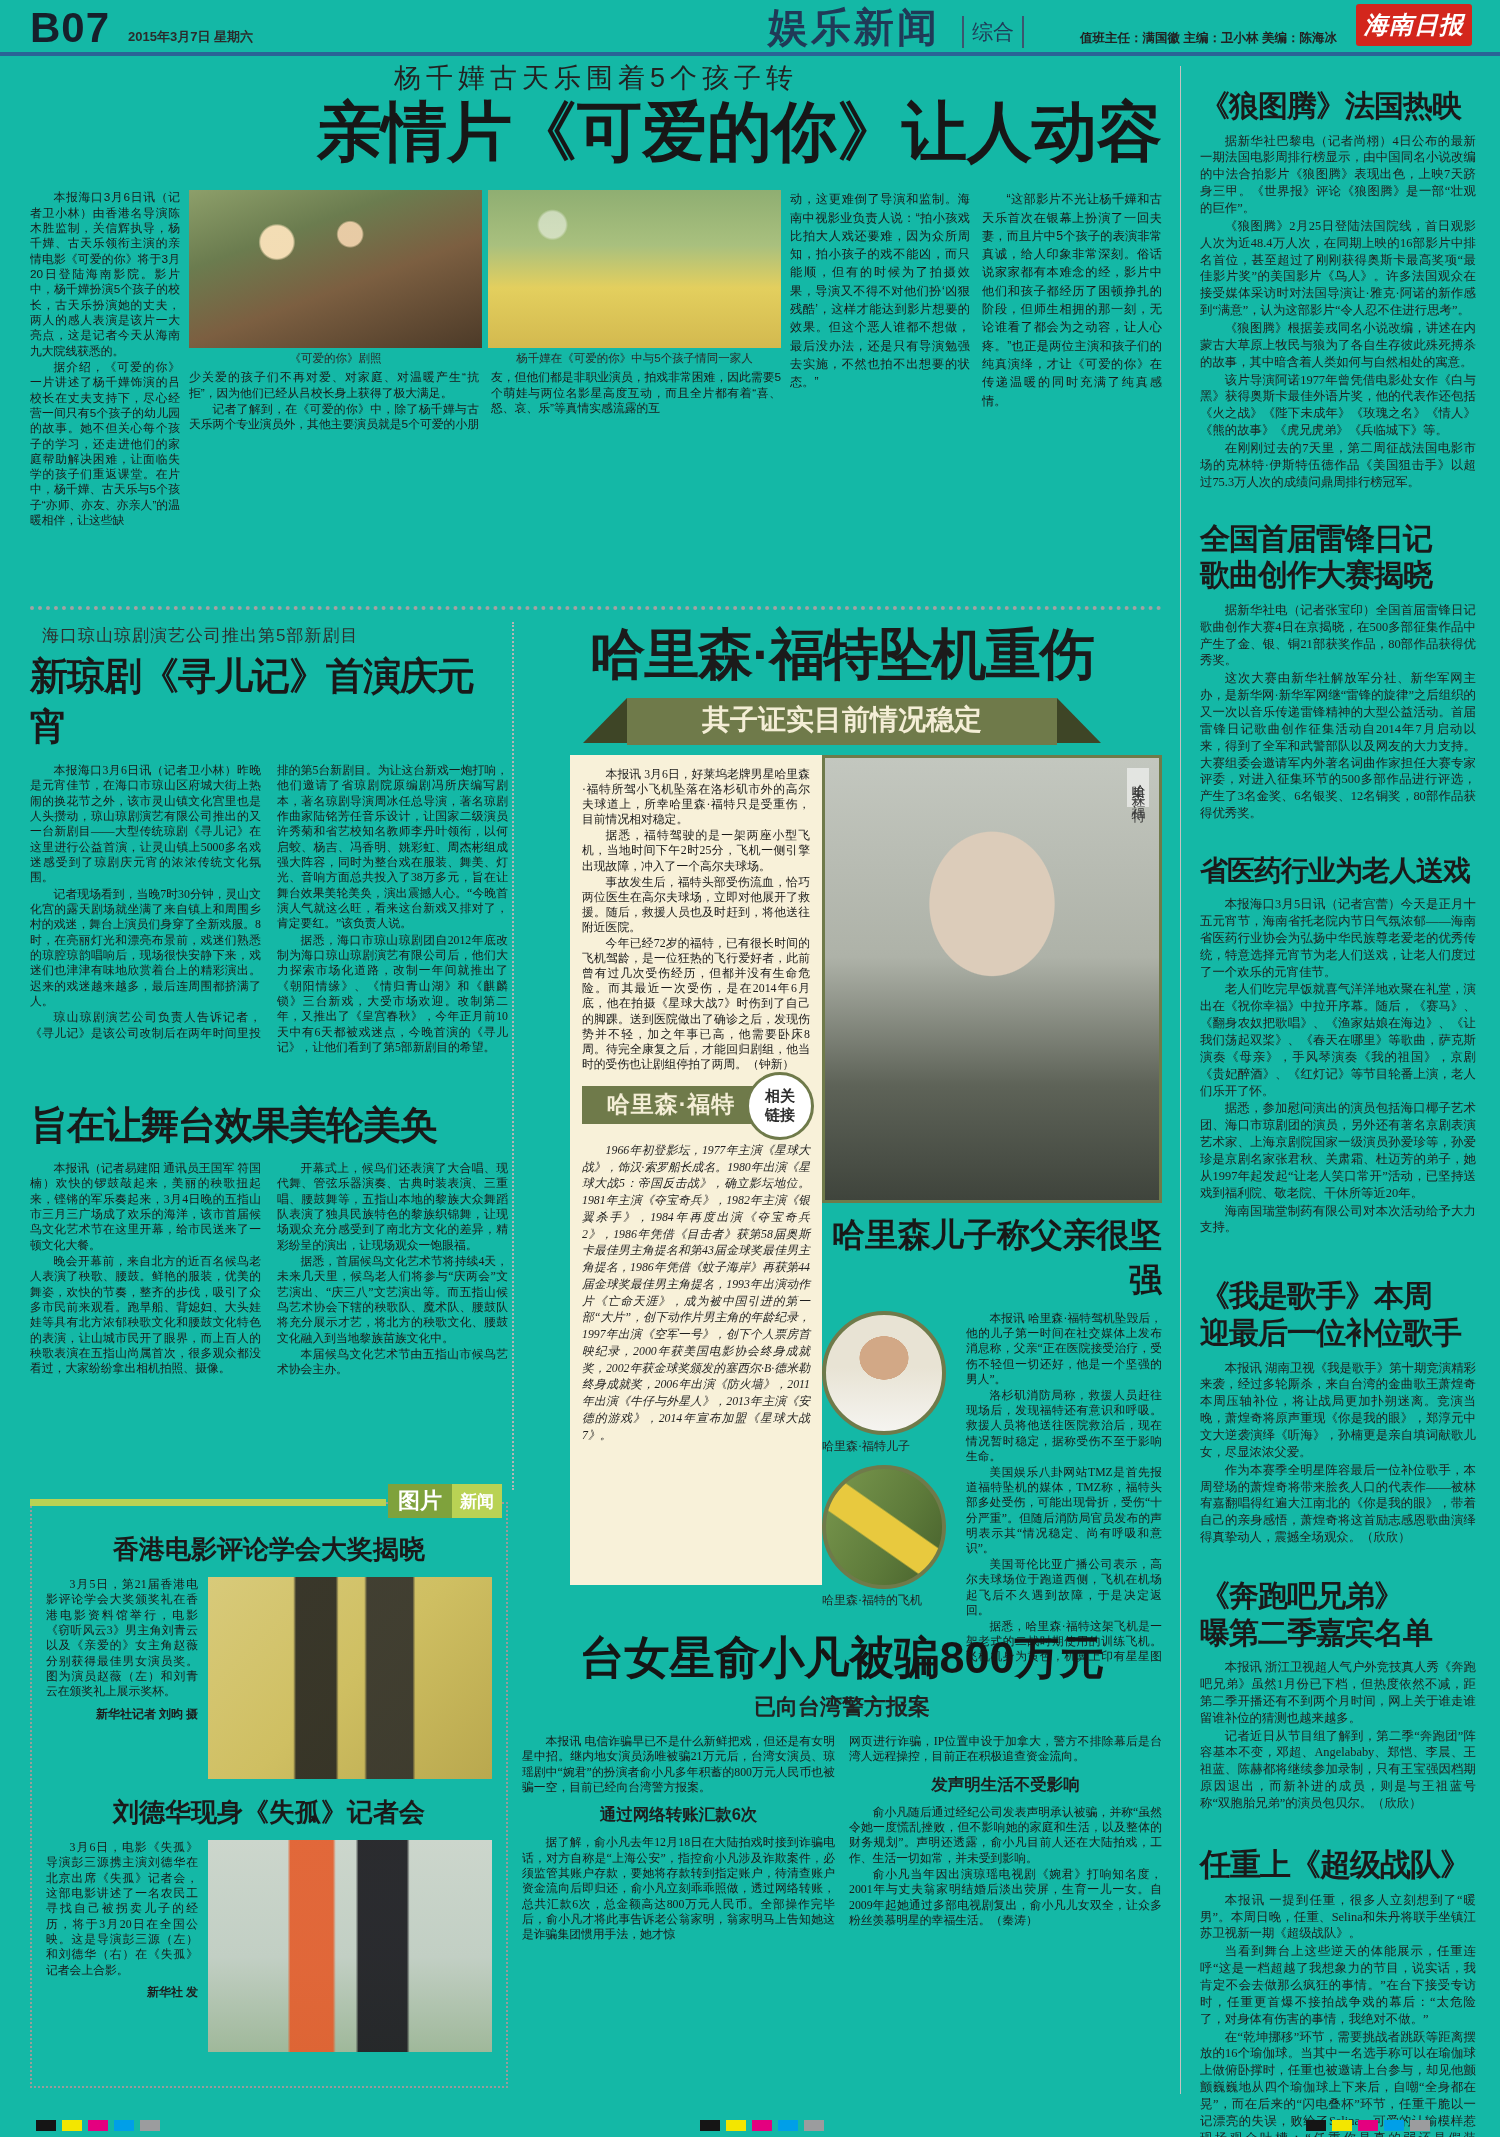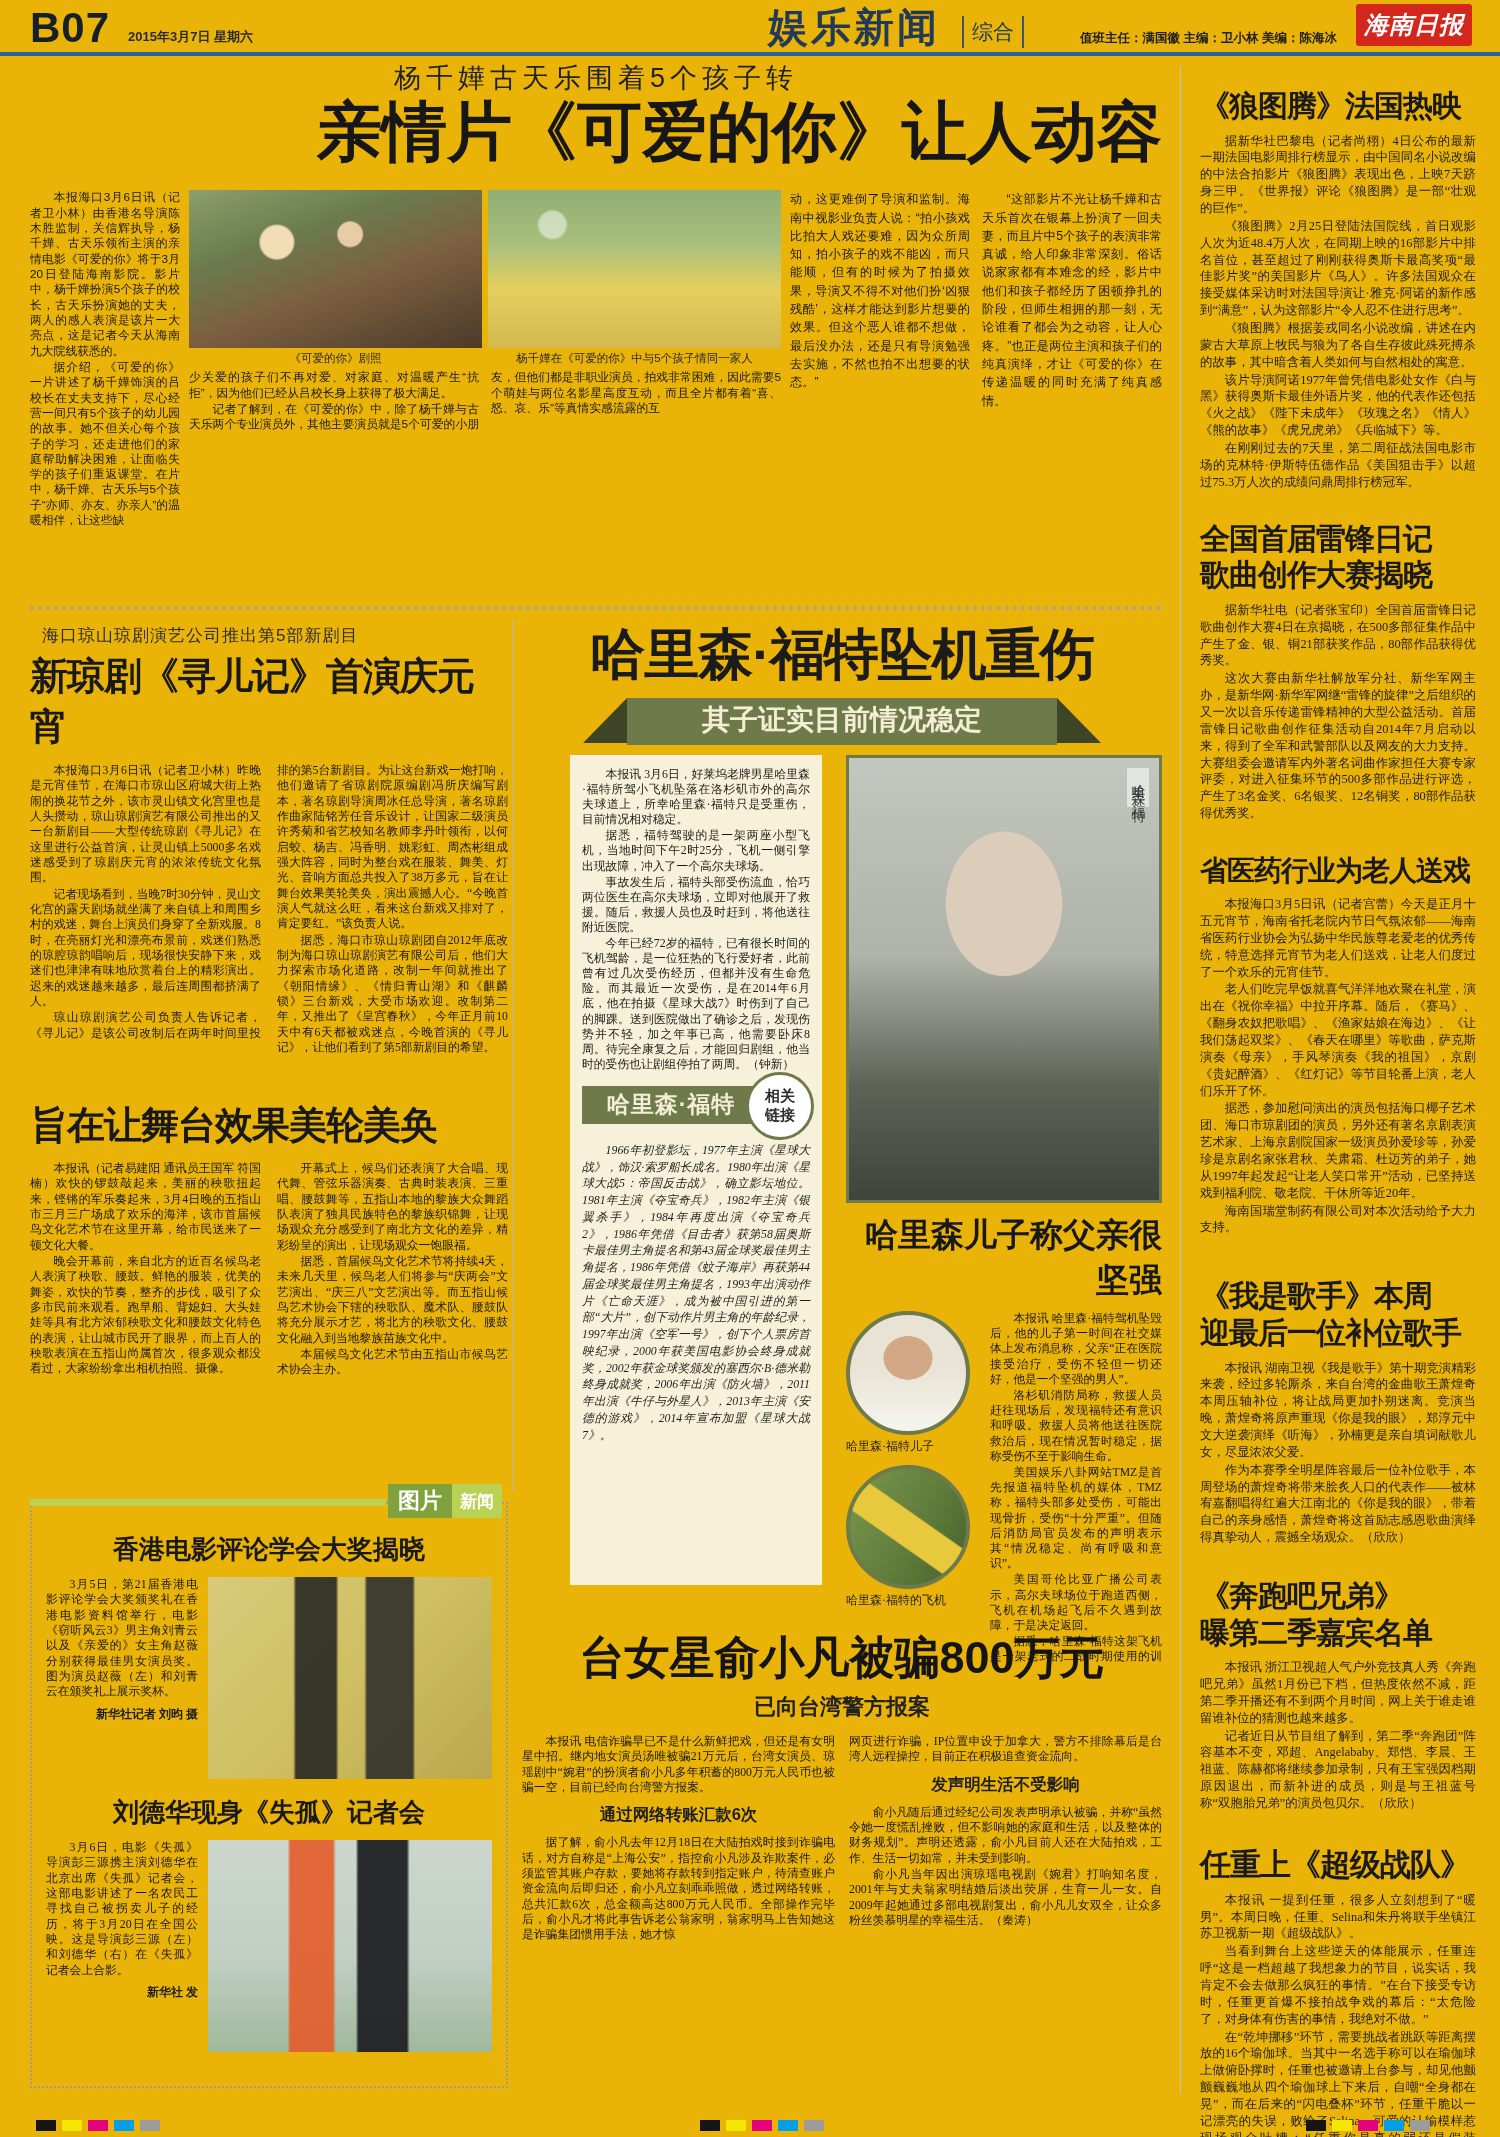--- a/index.html
+++ b/index.html
@@ -1,16 +1,16 @@
 <!DOCTYPE html>
 <html><head>
 <meta charset="utf-8">
 <style>
   html,body{margin:0;padding:0;background:#e8e8e6;}
-  #page{position:relative;width:1500px;height:2137px;background:#eab308;margin:0 auto;overflow:hidden;
+  #page{position:relative;width:1500px;height:2137px;background:#14b8a6;margin:0 auto;overflow:hidden;
         font-family:"Liberation Serif","DejaVu Serif",serif;color:#1e1e1e;}
   .hd-sans{font-family:"Liberation Sans","DejaVu Sans",sans-serif;}
   
   .pageno{position:absolute;left:30px;top:4px;font-size:42px;font-weight:900;color:#16202b;letter-spacing:1px;}
   .pagedate{position:absolute;left:128px;top:28px;font-size:13px;font-weight:700;color:#2b2b2b;}
   .section-title{position:absolute;left:768px;top:0px;font-size:40px;font-weight:900;color:#203a57;letter-spacing:3px;}
   .section-sub{position:absolute;left:962px;top:16px;font-size:21px;color:#203a57;padding:2px 8px;border-left:2px solid #3c566f;border-right:2px solid #3c566f;}
   .staff{position:absolute;left:1080px;top:30px;font-size:12.5px;font-weight:700;color:#222;}
   .masthead{position:absolute;left:1356px;top:4px;width:116px;height:42px;background:#d3261c;border-radius:3px;
             color:#fff;display:flex;align-items:center;justify-content:center;font-size:24px;font-weight:700;font-style:italic;letter-spacing:1px;}
@@ -52,21 +52,21 @@
   .pic-text{width:152px;}
   .pic-credit{font-size:12px;font-weight:700;text-align:right;margin-top:6px;}
   .pic-photo{flex:1;height:202px;}
   
   .hf{position:absolute;left:522px;top:618px;width:640px;}
   .hf-headline{text-align:center;font-size:55px;font-weight:900;color:#1b1b1b;letter-spacing:-1px;}
   .subbar{position:relative;width:430px;margin:6px auto 0;background:#6f7a4a;color:#f4eed6;text-align:center;
           font-size:28px;font-weight:700;padding:3px 0 6px;}
   .subbar::before{content:"";position:absolute;left:-44px;top:0;border-bottom:45px solid #3e4526;border-left:44px solid transparent;}
   .subbar::after{content:"";position:absolute;right:-44px;top:0;border-bottom:45px solid #3e4526;border-right:44px solid transparent;}
-  .hf-content{display:flex;gap:24px;margin-top:10px;padding-left:48px;}
+  .hf-content{display:flex;gap:0;margin-top:10px;padding-left:48px;}
   .cream{width:252px;box-sizing:border-box;background:#f8f1d9;padding:12px 12px 10px;height:830px;overflow:hidden;}
   .cream .bt{font-size:11.8px;line-height:1.28;}
   .bio-head{position:relative;margin:14px 0 12px;height:44px;}
   .bio-bar{width:178px;height:38px;background:#6f7a4a;color:#f4eed6;font-size:23px;font-weight:900;
            display:flex;align-items:center;justify-content:center;letter-spacing:1px;font-family:"Liberation Sans","DejaVu Sans",sans-serif;}
   .rel-badge{position:absolute;right:-4px;top:-14px;width:62px;height:62px;border-radius:50%;background:#fff;border:3px solid #6f7a4a;
              display:flex;flex-direction:column;align-items:center;justify-content:center;font-size:15px;font-weight:700;color:#2d2d2d;line-height:1.25;}
   .bio{font-style:italic;font-size:11.8px;line-height:1.42;}
   .hf-right{flex:1;display:flex;flex-direction:column;}
   .big-photo{position:relative;height:448px;border:3px solid #6f7a4a;box-sizing:border-box;}

